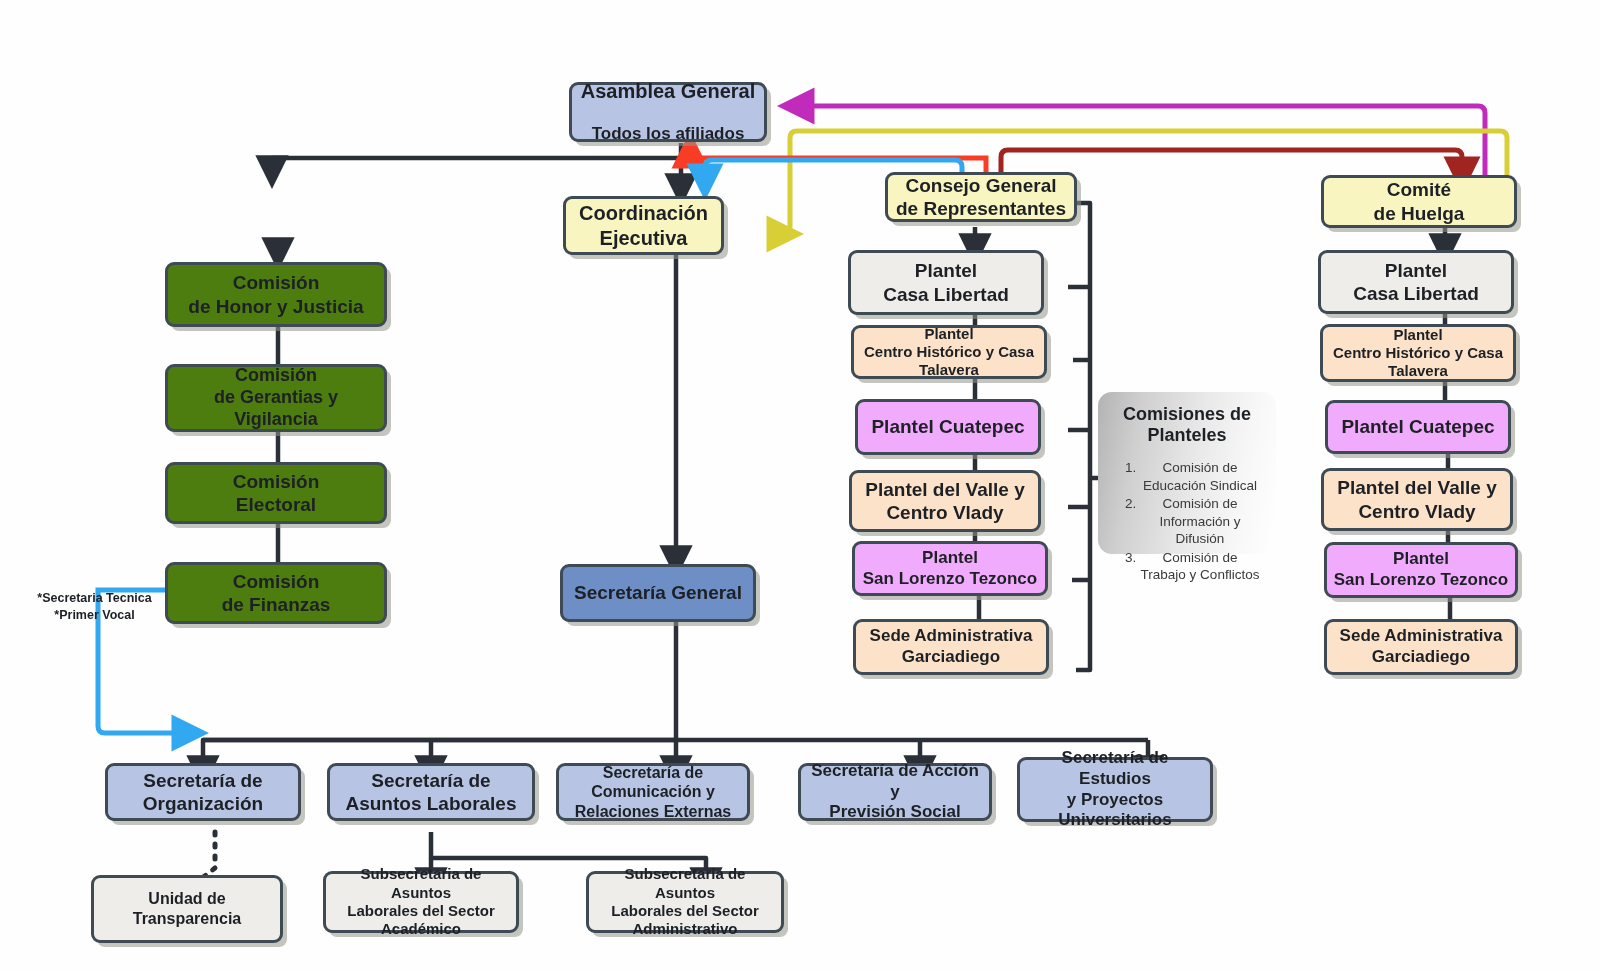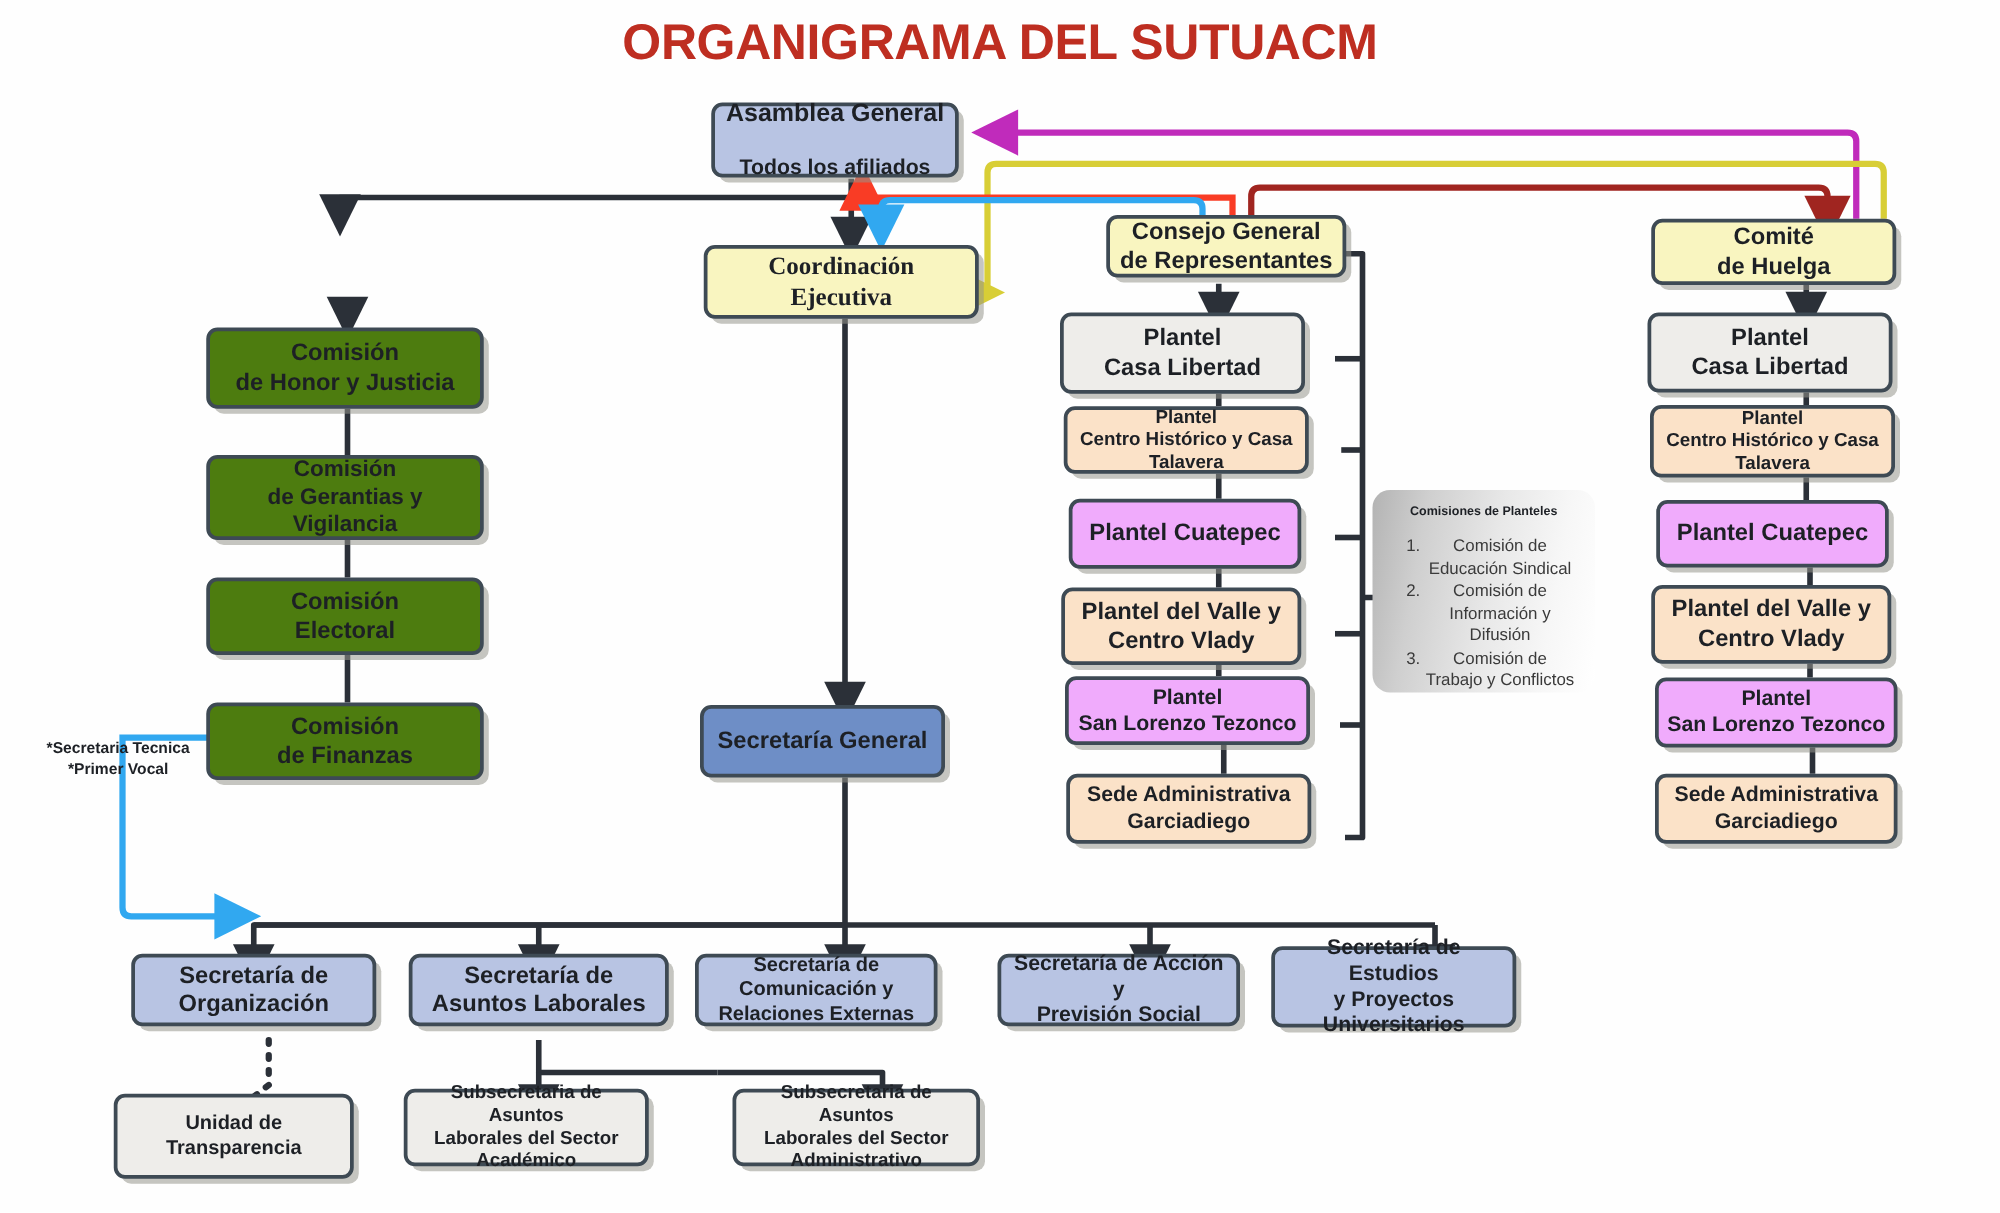--- a/index.html
+++ b/index.html
@@ -76,39 +76,38 @@
 
   .panel {
     position: absolute;
     border-radius: 14px;
     background: linear-gradient(100deg, #B3B3B3 0%, #CFCFCF 22%, #E8E8E8 52%, #F7F7F7 78%, #FFFFFF 100%);
     z-index: 4;
     padding: 12px 10px 10px 10px;
   }
   .panel-title {
     text-align: center;
-    font-size: 10px;
+    font-size: 18px;
     font-weight: bold;
     color: #1d2025;
     margin-bottom: 13px;
   }
   .panel ol {
     margin: 6px; padding-left: 26px;
     font-size: 13.5px;
     color: #3a3a3a;
     line-height: 1.3;
   }
   .panel ol li { text-align: center; margin-bottom: 1px; }
 </style>
 </head>
 <body>
 
 <div id="stage">
 
-  <div class="title">ORGANIGRAMA DEL SUTUACM</div>
 
   <svg id="wires" viewBox="0 0 1600 970">
     <defs>
       <marker id="ad" markerWidth="9" markerHeight="9" refX="4.2" refY="4.5" orient="auto">
         <path d="M0.5,0.8 L8,4.5 L0.5,8.2 Z" fill="#2B3038"></path>
       </marker>
       <marker id="am" markerWidth="9" markerHeight="9" refX="4.2" refY="4.5" orient="auto">
         <path d="M0.5,0.8 L8,4.5 L0.5,8.2 Z" fill="#C02BBB"></path>
       </marker>
       <marker id="ay" markerWidth="9" markerHeight="9" refX="4.2" refY="4.5" orient="auto">
@@ -200,21 +199,21 @@
 
   <div class="node n-red fs19" style="left:165px; top:462px; width:222px; height:62px; white-space:pre-line;">Comisión
 Electoral</div>
 
   <div class="node n-red fs19" style="left:165px; top:562px; width:222px; height:62px; white-space:pre-line;">Comisión
 de Finanzas</div>
 
   <div class="footnote" style="left:22px; top:590px; width:145px; white-space:pre-line;">*Secretaria Tecnica
 *Primer Vocal</div>
 
-  <div class="node n-yellow fs20" style="left:563px; top:196px; width:220px; height:59px; white-space:pre-line;font-family:Liberation Serif, serif;">Coordinación
+  <div class="node n-yellow fs20" style="left:563px; top:196px; width:161px; height:59px; white-space:pre-line;">Coordinación
 Ejecutiva</div>
 
   <div class="node n-blue2 fs19" style="left:560px; top:564px; width:196px; height:58px;">Secretaría General</div>
 
   <div class="node n-yellow fs19" style="left:885px; top:172px; width:192px; height:50px; white-space:pre-line;">Consejo General
 de Representantes</div>
 
   <div class="node n-grey fs19" style="left:848px; top:250px; width:196px; height:65px; white-space:pre-line;">Plantel
 Casa Libertad</div>
 

